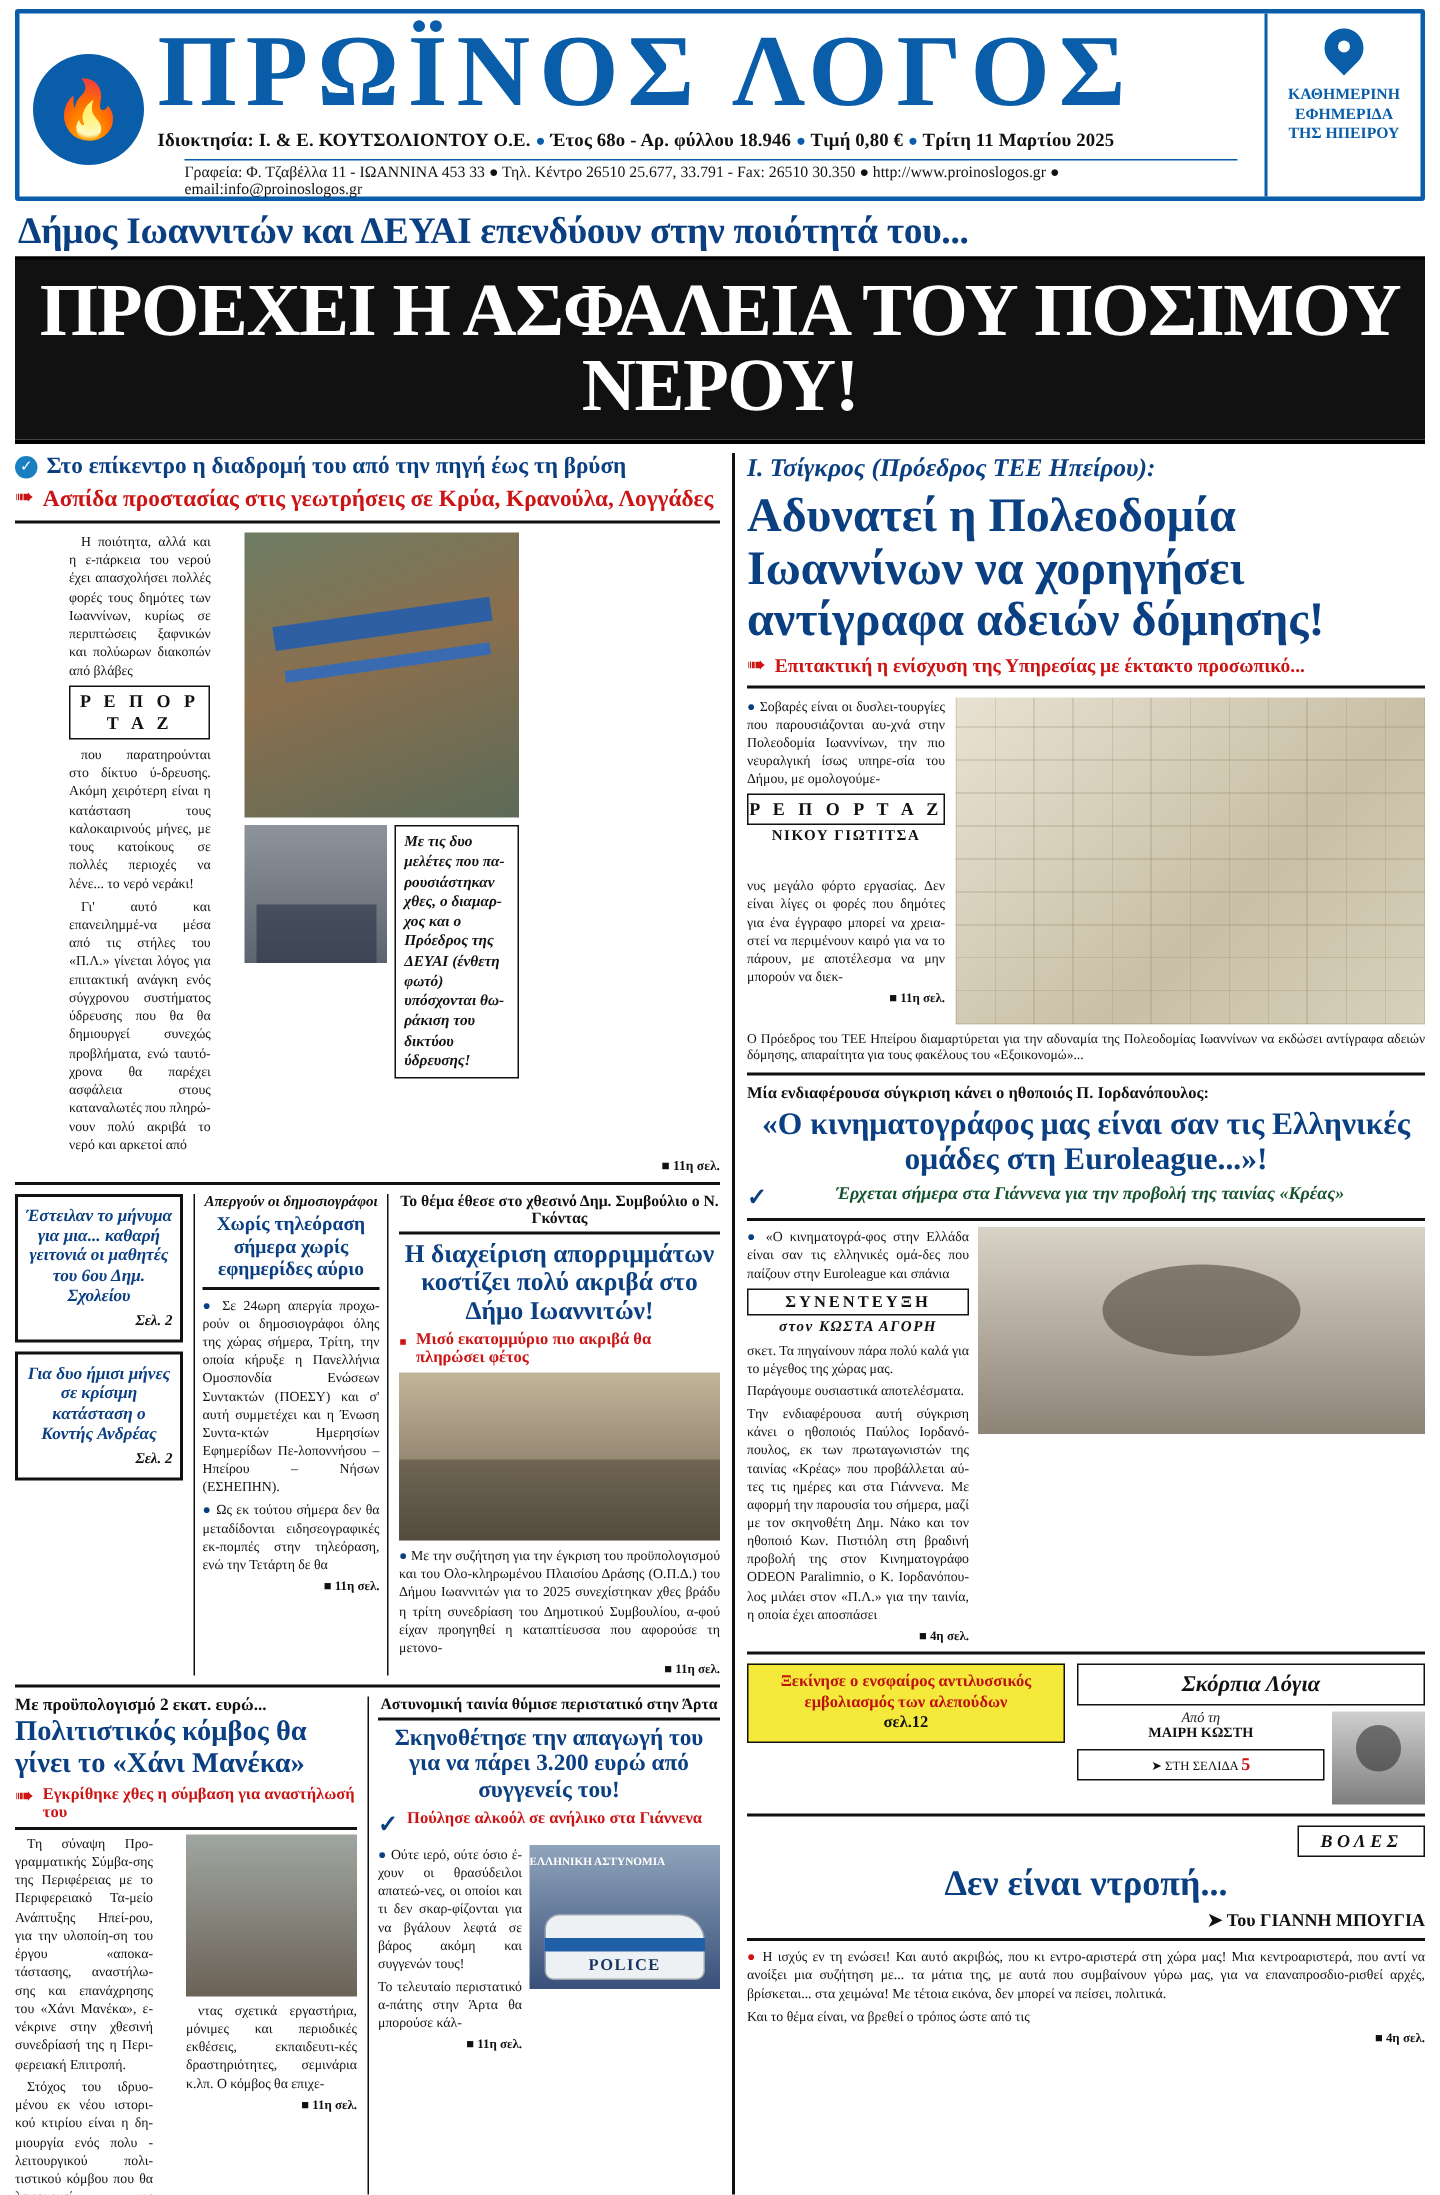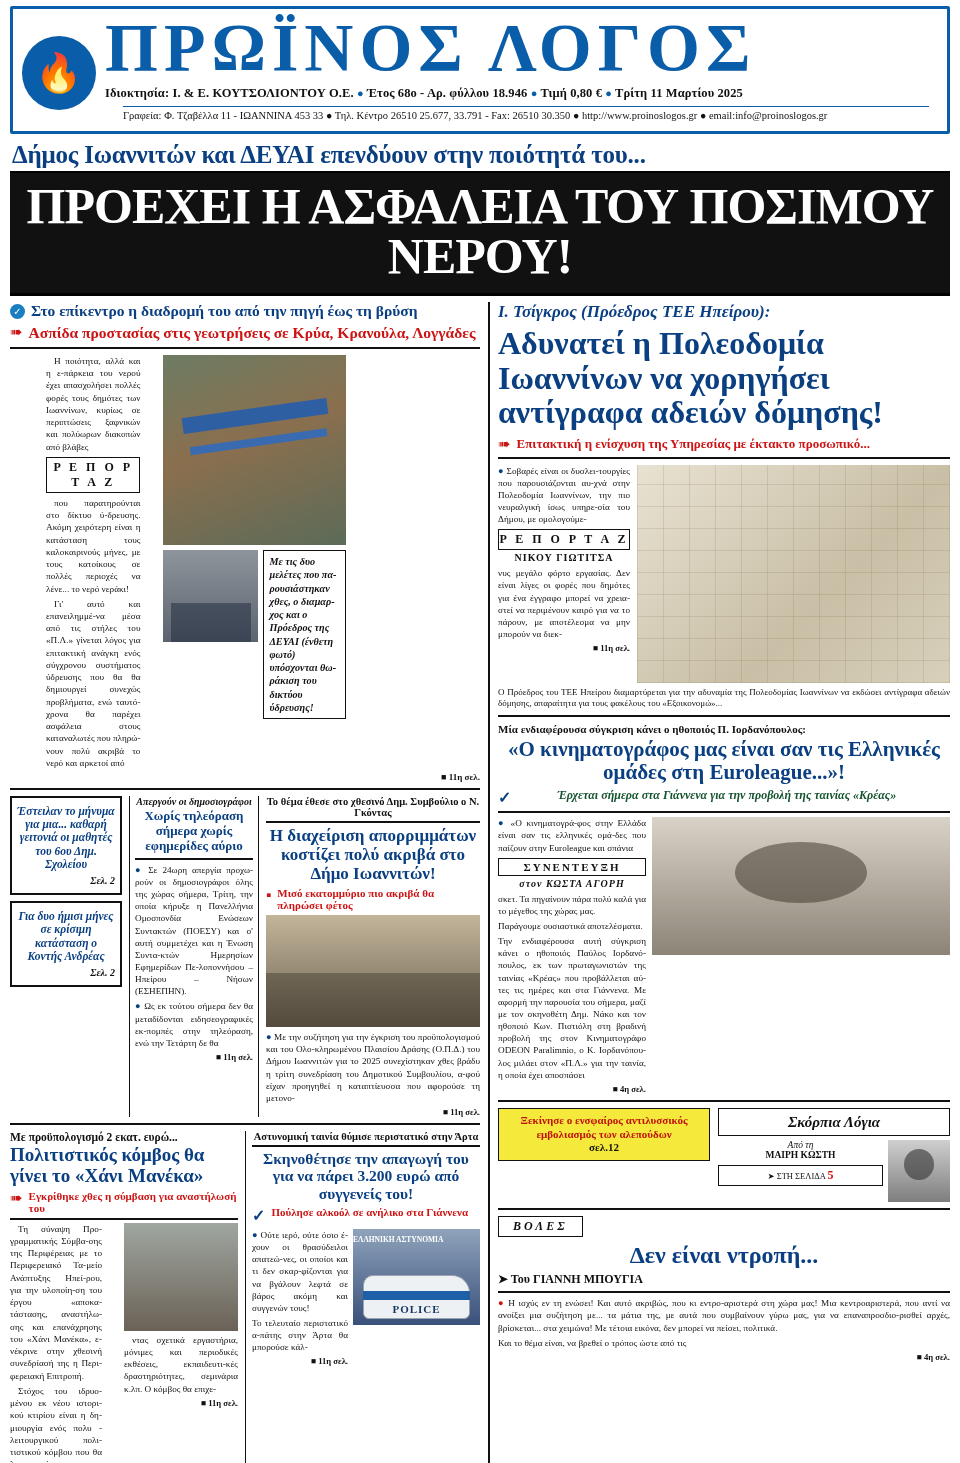--- a/index.html
+++ b/index.html
@@ -149,28 +149,28 @@
 
   .title-xl { font-size:32px; font-weight:bold; color:#0a3f82; line-height:1.08; }
   .title-lg { font-size:21px; font-weight:bold; color:#0a3f82; line-height:1.1; text-align:center; }
   .title-md { font-size:17px; font-weight:bold; color:#0a3f82; line-height:1.12; text-align:center; }
   .title-sm { font-size:14px; font-weight:bold; color:#0a3f82; line-height:1.15; text-align:center; }
 
   .sec-divider { height:2px; background:#111; margin:6px 0; }
 
   .italic { font-style:italic; }
   .center { text-align:center; }
-  .right { }
+  .right { text-align:right; }
   .bold { font-weight:bold; }
 
   .ribbon {
     border:1.5px solid #111; display:inline-block; padding:2px 14px; font-weight:bold; letter-spacing:3px;
     font-size:12px; font-style:italic;
   }
-  .ribbon-wrap { text-align:left; margin:4px 0 5px 0; }
+  .ribbon-wrap { text-align:right; margin:4px 0 5px 0; }
 
   .yellow-box {
     background:#f5ea3c; border:1px solid #111; padding:5px 6px; text-align:center;
     font-size:11px; font-weight:bold; color:#c01010; line-height:1.25;
   }
   .yellow-box .pg { color:#111; }
 
   .li { font-size:9.2px; line-height:1.32; text-align:justify; margin-bottom:3px; }
   .li .b { color:#0a3f82; font-weight:bold; }
   .li .redb { color:#cc1414; font-weight:bold; }
@@ -195,20 +195,28 @@
         <div class="mast-sub">
           <span>Ιδιοκτησία: Ι. &amp; Ε. ΚΟΥΤΣΟΛΙΟΝΤΟΥ Ο.Ε.</span>
           <span class="sep">●</span>
           <span>Έτος 68ο - Αρ. φύλλου 18.946</span>
           <span class="sep">●</span>
           <span>Τιμή 0,80 €</span>
           <span class="sep">●</span>
           <span>Τρίτη 11 Μαρτίου 2025</span>
         </div>
         <div class="mast-addr">Γραφεία: Φ. Τζαβέλλα 11 - ΙΩΑΝΝΙΝΑ 453 33  ●  Τηλ. Κέντρο 26510 25.677, 33.791 - Fax: 26510 30.350  ●  http://www.proinoslogos.gr  ●  email:info@proinoslogos.gr</div>
+      </div>
+      <div class="mast-right">
+        <div class="pin"></div>
+        <div class="mast-right-txt">
+          <div>ΚΑΘΗΜΕΡΙΝΗ</div>
+          <div>ΕΦΗΜΕΡΙΔΑ</div>
+          <div>ΤΗΣ ΗΠΕΙΡΟΥ</div>
+        </div>
       </div>
     </div>
   </div>
 
   <div class="kicker">Δήμος Ιωαννιτών και ΔΕΥΑΙ επενδύουν στην ποιότητά του...</div>
   <div class="banner">ΠΡΟΕΧΕΙ Η ΑΣΦΑΛΕΙΑ ΤΟΥ ΠΟΣΙΜΟΥ ΝΕΡΟΥ!</div>
   <div class="banner-rule"></div>
 
   <div class="cols">
 
@@ -365,21 +373,21 @@
         <div class="arrow-red">➠</div>
         <div class="bold" style="font-size:13px; color:#cc1414;">Επιτακτική η ενίσχυση της Υπηρεσίας με έκτακτο προσωπικό...</div>
       </div>
       <div class="hr-thin"></div>
 
       <div style="display:flex; gap:7px;">
         <div style="width:132px;">
           <div class="li"><span class="b">●</span> <span>Σοβαρές είναι οι δυσλει-τουργίες που παρουσιάζονται αυ-χνά στην Πολεοδομία Ιωαννίνων, την πιο νευραλγική ίσως υπηρε-σία του Δήμου, με ομολογούμε-</span></div>
           <div class="tag">Ρ Ε Π Ο Ρ Τ Α Ζ</div>
           <div class="tag-sub">ΝΙΚΟΥ ΓΙΩΤΙΤΣΑ</div>
-          <div class="li" style="margin-top:4px;">νυς μεγάλο φόρτο εργασίας. Δεν είναι λίγες οι φορές που δημότες για ένα έγγραφο μπορεί να χρεια-στεί να περιμένουν καιρό για να το πάρουν, με αποτέλεσμα να μην μπορούν να διεκ-</div>
+          <div class="li" style="margin-top:21px;">νυς μεγάλο φόρτο εργασίας. Δεν είναι λίγες οι φορές που δημότες για ένα έγγραφο μπορεί να χρεια-στεί να περιμένουν καιρό για να το πάρουν, με αποτέλεσμα να μην μπορούν να διεκ-</div>
           <div class="small-ref">■ 11η σελ.</div>
         </div>
         <div style="flex:1;">
           <div class="ph blueprint" style="height:218px;"></div>
         </div>
       </div>
       <div class="cap" style="margin-top:4px;">Ο Πρόεδρος του ΤΕΕ Ηπείρου διαμαρτύρεται για την αδυναμία της Πολεοδομίας Ιωαννίνων να εκδώσει αντίγραφα αδειών δόμησης, απαραίτητα για τους φακέλους του «Εξοικονομώ»...</div>
 
       <div class="sec-divider"></div>
 

